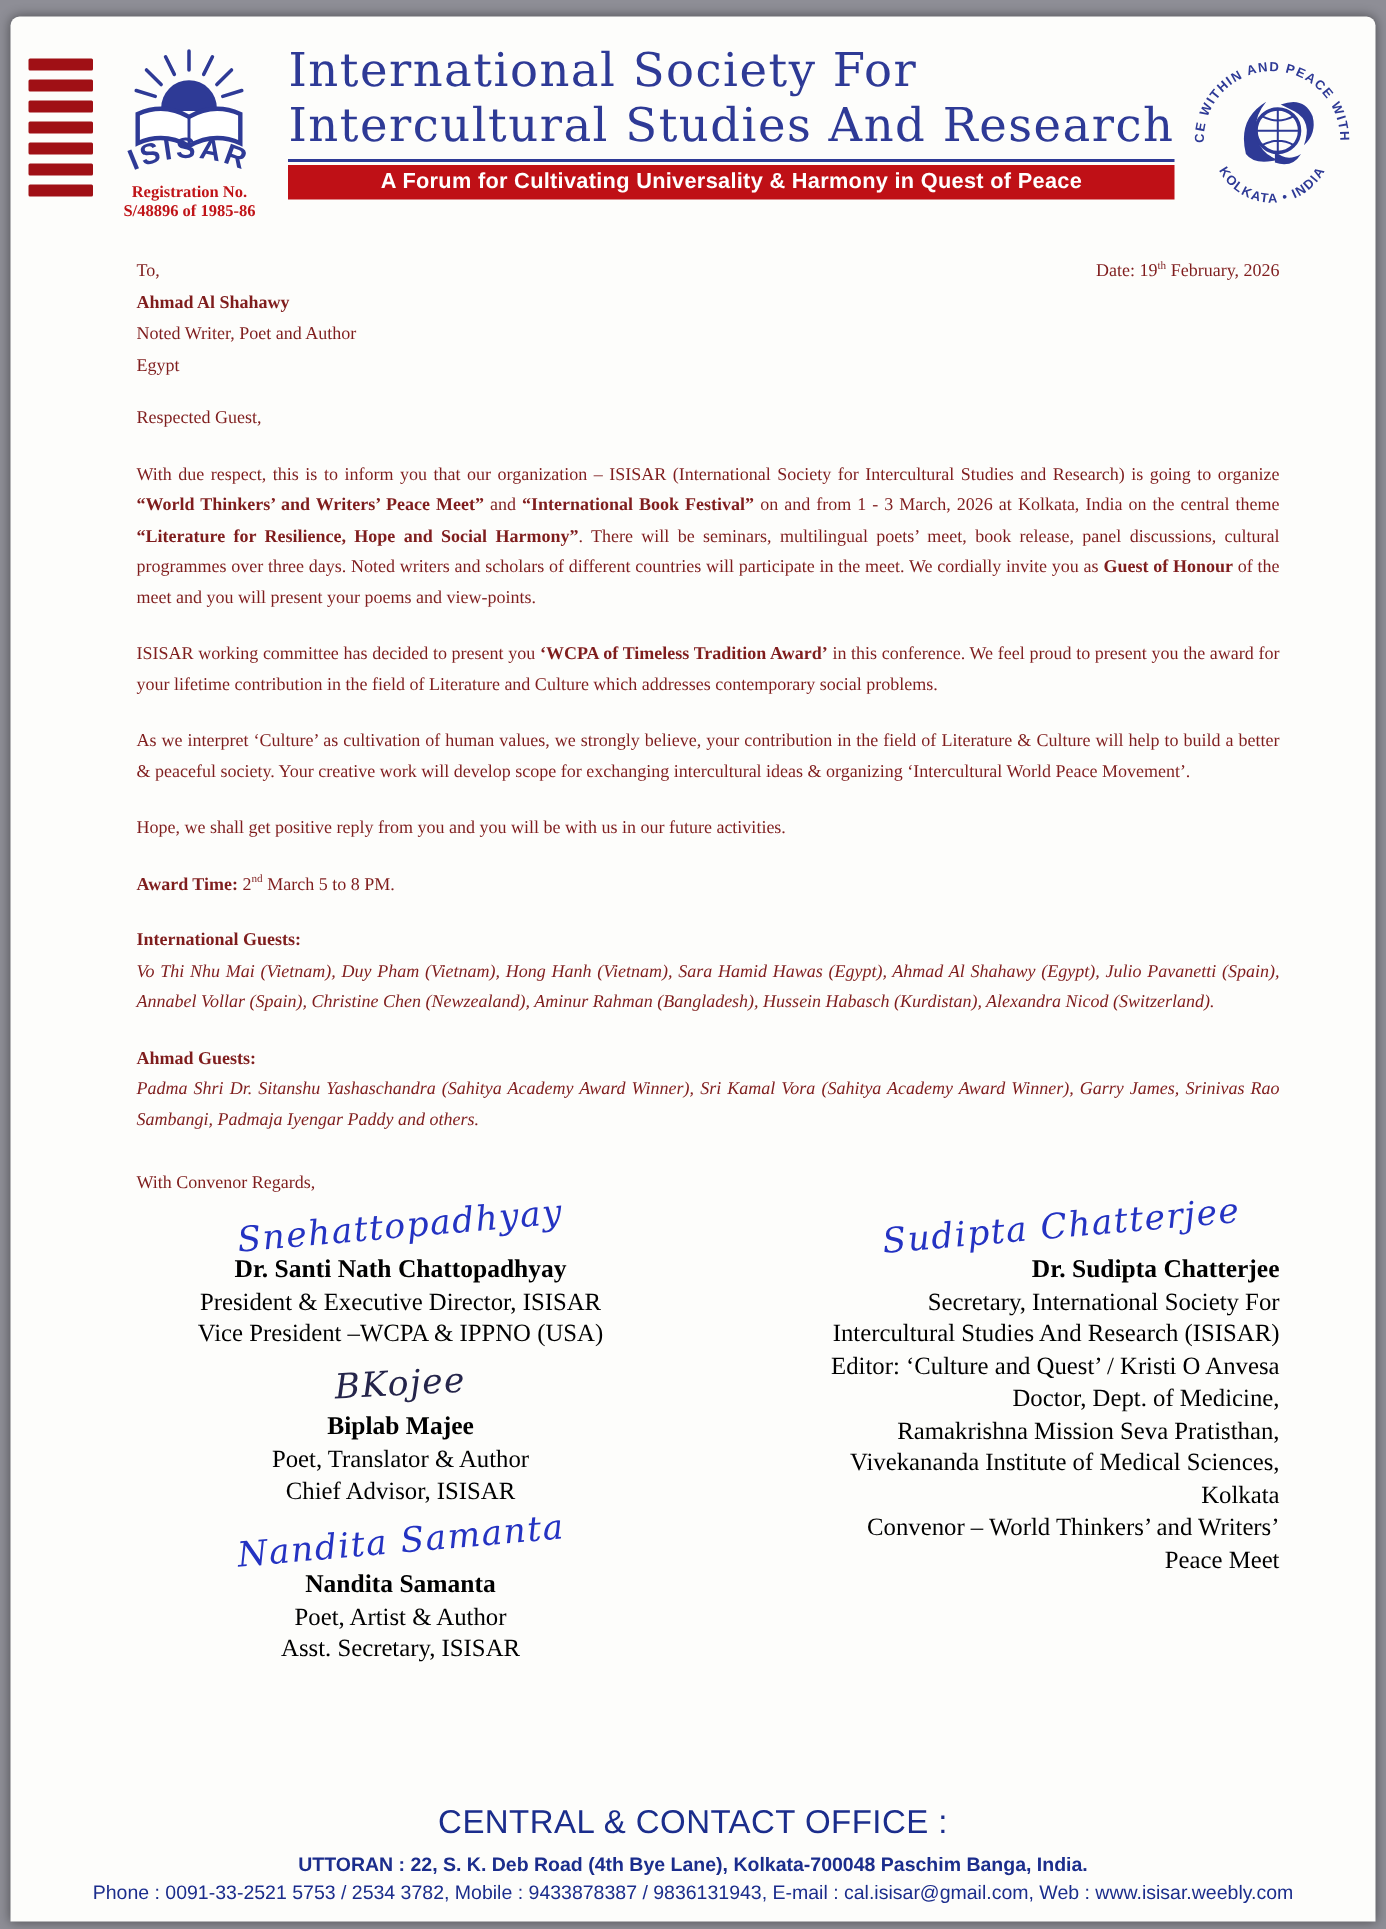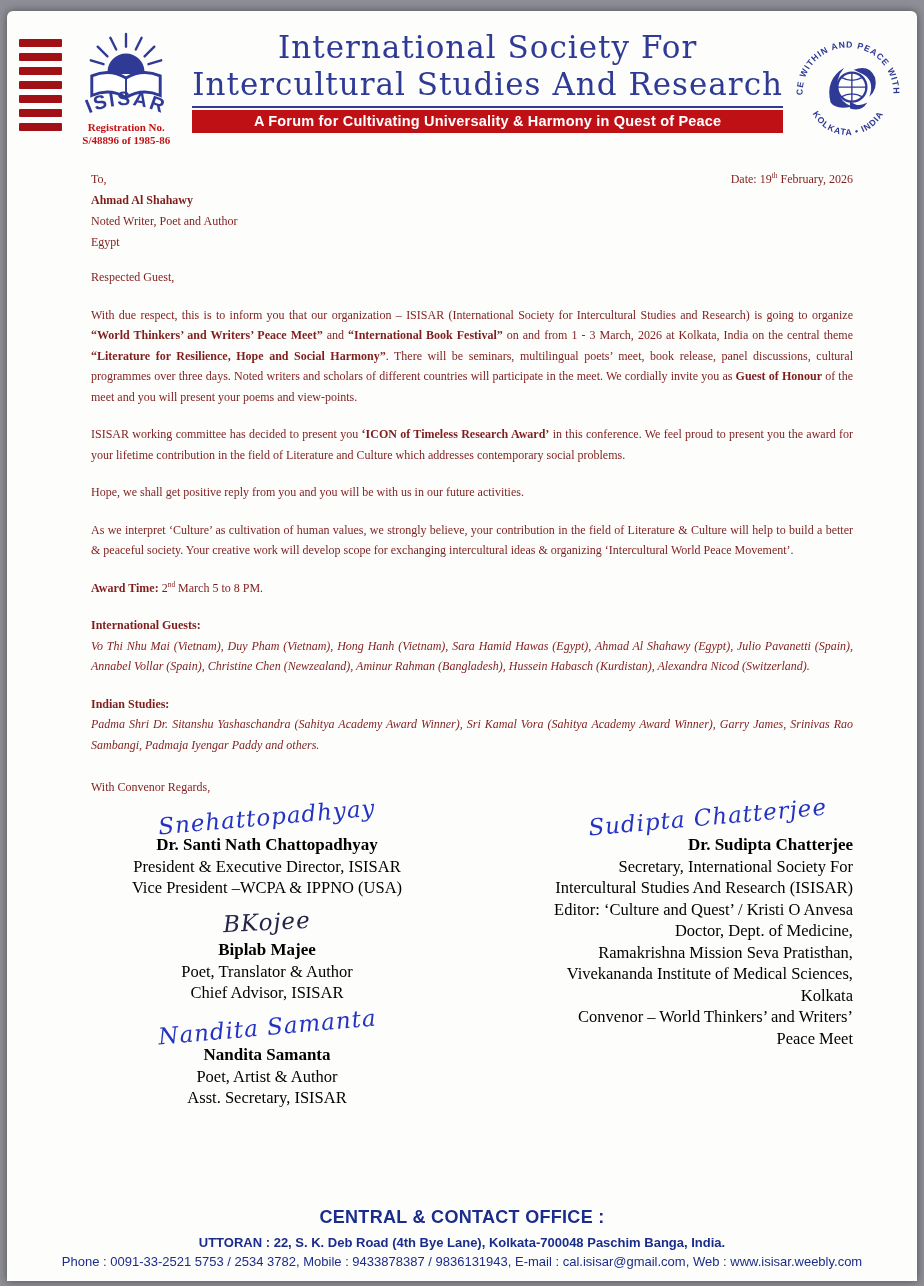--- a/index.html
+++ b/index.html
@@ -17,21 +17,21 @@
 
   
   .header { display:flex; align-items:flex-start; padding:18px 10px 0 12px; }
   .stripes { width:146px; display:flex; flex-direction:column; gap:6px; margin-top:10px; }
   .stripe { height:8px; background:#a01015; border-radius:1px; }
   .logo-isisar { width:142px; text-align:center; margin-top:2px; }
   .reg-text { color:#c01418; font-weight:bold; font-size:11px; line-height:13px; font-family:"Liberation Serif", serif; }
   .title-block { flex:1; padding:0 6px 0 2px; }
   .org-title {
     font-family:"DejaVu Serif", serif; color:#2e3a96;
-    font-size:31px; line-height:37px; letter-spacing:1px; white-space:nowrap;text-align:center;
+    font-size:31px; line-height:37px; letter-spacing:1px; white-space:nowrap;
   }
   .title-rule { border-top:2px solid #2e3a96; margin:3px 0 0 0; }
   .banner {
     margin-top:2px; background:#bf1016; color:#ffffff;
     font-family:"Liberation Sans", sans-serif; font-weight:bold;
     font-size:14.5px; letter-spacing:.2px; padding:3px 10px 4px;
     display:block; text-align:center;
   }
   .seal { width:122px; margin-top:4px; }
 
@@ -60,21 +60,21 @@
   }
   .script.dark { color:#25254a; transform:rotate(-3deg); }
   .sig-name { font-weight:bold; font-size:17px; line-height:22px; margin-top:2px; }
   .sig-line { font-size:16.5px; line-height:21.5px;font-family:Liberation Serif, serif; }
 
   
   .footer {
     position:absolute; left:0; right:0; bottom:12px; text-align:center;
     font-family:"Liberation Sans", sans-serif; color:#1b2d8c;
   }
-  .footer-heading { font-weight:bold; font-size:18px; letter-spacing:.3px; }
+  .footer-heading { font-weight:normal; font-size:22px; letter-spacing:.3px; }
   .footer-address { font-size:13px; font-weight:bold; margin-top:7px; }
   .footer-contact { font-size:13px; font-weight:normal; margin-top:4px; }
 </style>
 </head>
 <body>
 
 <div class="page">
 
   <div class="header">
 
@@ -147,32 +147,32 @@
         <div class="b">Ahmad Al Shahawy</div>
         <div>Noted Writer, Poet and Author</div>
         <div>Egypt</div>
       </div>
       <div><span>Date: 19</span><sup>th</sup><span> February, 2026</span></div>
     </div>
 
     <div class="salutation">Respected Guest,</div>
 
     <p class="para"><span>With due respect, this is to inform you that our organization – ISISAR (International Society for Intercultural Studies and Research) is going to organize </span><span class="b">“World Thinkers’ and Writers’ Peace Meet”</span><span> and </span><span class="b">“International Book Festival”</span><span> on and from 1 - 3 March, 2026 at Kolkata, India on the central theme </span><span class="b">“Literature for Resilience, Hope and Social Harmony”</span><span>. There will be seminars, multilingual poets’ meet, book release, panel discussions, cultural programmes over three days. Noted writers and scholars of different countries will participate in the meet. We cordially invite you as </span><span class="b">Guest of Honour</span><span> of the meet and you will present your poems and view-points.</span></p>
-    <p class="para"><span>ISISAR working committee has decided to present you </span><span class="b">‘ICON of Timeless Research Award’</span><span> in this conference. We feel proud to present you the award for your lifetime contribution in the field of Literature and Culture which addresses contemporary social problems.</span></p>
+    <p class="para"><span>ISISAR working committee has decided to present you </span><span class="b">‘WCPA of Timeless Tradition Award’</span><span> in this conference. We feel proud to present you the award for your lifetime contribution in the field of Literature and Culture which addresses contemporary social problems.</span></p>
+    <p class="para"><span>As we interpret ‘Culture’ as cultivation of human values, we strongly believe, your contribution in the field of Literature &amp; Culture will help to build a better &amp; peaceful society. Your creative work will develop scope for exchanging intercultural ideas &amp; organizing ‘Intercultural World Peace Movement’.</span></p>
     <p class="para"><span>Hope, we shall get positive reply from you and you will be with us in our future activities.</span></p>
-    <p class="para"><span>As we interpret ‘Culture’ as cultivation of human values, we strongly believe, your contribution in the field of Literature &amp; Culture will help to build a better &amp; peaceful society. Your creative work will develop scope for exchanging intercultural ideas &amp; organizing ‘Intercultural World Peace Movement’.</span></p>
 
     <div class="venue-block">
       <div><span class="b">Award Time:</span><span> 2</span><sup>nd</sup><span> March 5 to 8 PM.</span></div>
     </div>
 
     <div class="guest-heading">International Guests:</div>
     <div class="guest-list">Vo Thi Nhu Mai (Vietnam), Duy Pham (Vietnam), Hong Hanh (Vietnam), Sara Hamid Hawas (Egypt), Ahmad Al Shahawy (Egypt), Julio Pavanetti (Spain), Annabel Vollar (Spain), Christine Chen (Newzealand), Aminur Rahman (Bangladesh), Hussein Habasch (Kurdistan), Alexandra Nicod (Switzerland).</div>
 
-    <div class="guest-heading">Indian Studies:</div>
+    <div class="guest-heading">Ahmad Guests:</div>
     <div class="guest-list">Padma Shri Dr. Sitanshu Yashaschandra (Sahitya Academy Award Winner), Sri Kamal Vora (Sahitya Academy Award Winner), Garry James, Srinivas Rao Sambangi, Padmaja Iyengar Paddy and others.</div>
 
     <div class="regards">With Convenor Regards,</div>
   </div>
 
   <div class="sign-section">
 
     <div class="sign-left">
 
       <div class="sig-block">

